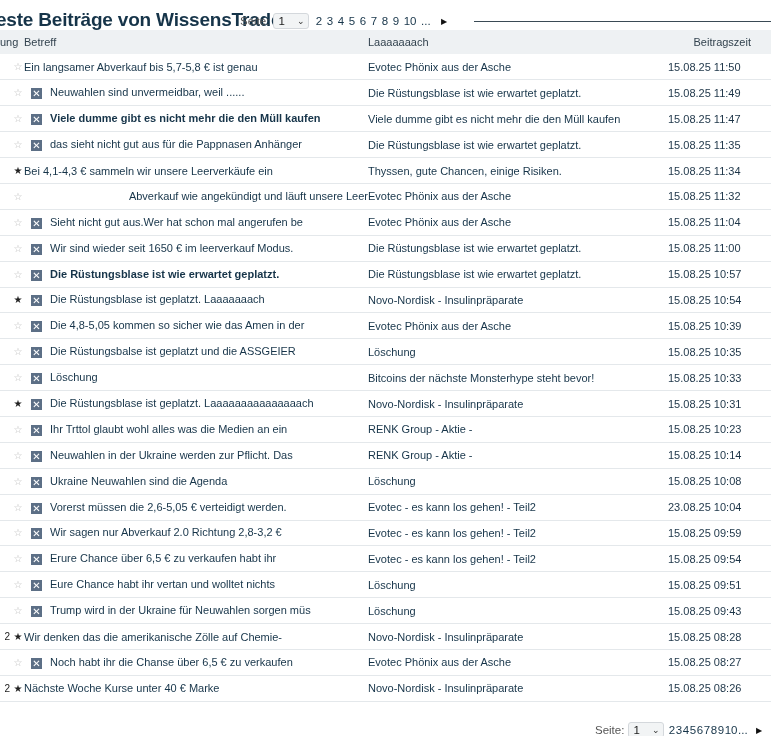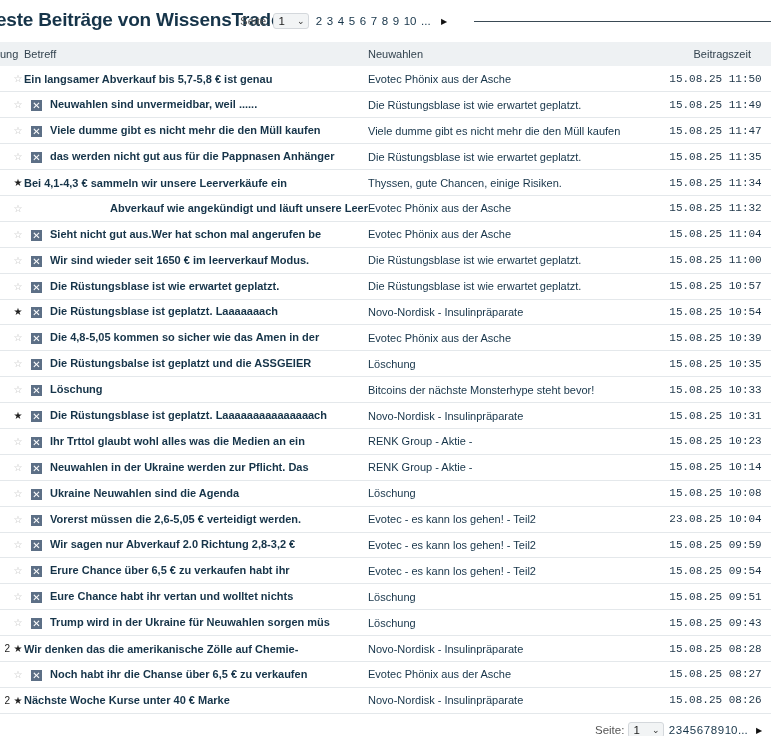--- a/index.html
+++ b/index.html
@@ -30,46 +30,46 @@
       font-size: 11.5px; color: #222; box-sizing: border-box; margin-right: 4px;
     }
     .pager .sel .chev { font-size: 9px; color: #333; }
     .pager .pg { margin: 0 2.3px; color: #163449; cursor: pointer; }
     .pager.bottom .pg { margin: 0 0.3px; }
     .pager .next { font-size: 8px; margin-left: 8px; color: #111; cursor: pointer; }
     .rule {
       position: absolute; left: 474px; top: 21px; width: 297px; height: 1px; background: #3a4a55;
     }
     table {
-      position: absolute; left: 0; top: 42px; width: 771px;
+      position: absolute; left: 0; top: 30px; width: 771px;
       border-collapse: collapse; font-size: 11px;
     }
     thead tr { background: #eef1f3; height: 24px; }
     th {
       font-weight: normal; color: #33434f; text-align: left; padding: 0; font-size: 11px;
     }
     th.c-rating { width: 22px; padding-left: 0; }
     th.c-time { text-align: right; padding-right: 20px; }
     tbody tr { height: 25.9px; border-bottom: 1px solid #e4e8eb; }
     td { padding: 0; vertical-align: middle; white-space: nowrap; }
     td.c-rating { width: 24px; font-size: 10px; color: #999; text-align: right; padding-right: 0; }
     td.c-rating .num { color: #222; margin-right: 2px; }
     td.c-rating .star { color: #bbb; font-size: 10px; display: inline-block; width: 12px; text-align: center; }
     td.c-rating .star.filled { color: #222; }
     td.c-subject { width: 344px; color: #163449; }
     td.c-subject .xicon {
       display: inline-block; width: 11px; height: 11px; background: #5c6f86;
       color: #fff; font-size: 10px; line-height: 11px; text-align: center;
       font-weight: bold; margin-left: 7px; margin-right: 8px; vertical-align: -1px;
     }
-    td.c-subject .txt { cursor: pointer; font-weight: bold; }
+    td.c-subject .txt { cursor: pointer; }
     td.c-subject .bold { font-weight: bold; }
     td.c-disc { color: #163449; width: 300px; }
     td.c-disc span { cursor: pointer; }
-    td.c-time { text-align: center; padding-right: 8px; color: #1c3447; font-family: Liberation Mono, monospace; }
+    td.c-time { text-align: left; padding-right: 8px; color: #1c3447; }
   </style>
 </head>
 <body>
 
 <div class="header">
   <div class="title">este Beiträge von WissensTrader</div>
   <div class="pager top">
     <span class="lbl">Seite:</span>
     <span class="sel">
       <span>1</span>
@@ -79,21 +79,21 @@
     <span class="next">▶</span>
   </div>
   <div class="rule"></div>
 </div>
 
 <table>
   <thead>
     <tr>
       <th class="c-rating">ung</th>
       <th class="c-subject">Betreff</th>
-      <th class="c-disc">Neuwahlen</th>
+      <th class="c-disc">Laaaaaaach</th>
       <th class="c-time">Beitragszeit</th>
     </tr>
   </thead>
   <tbody id="rows">
       <tr>
         <td class="c-rating"><span class="star">☆</span></td>
         <td class="c-subject" style="padding-left: 0px;"><span class="txt">Ein langsamer Abverkauf bis 5,7-5,8 € ist genau</span></td>
         <td class="c-disc"><span>Evotec Phönix aus der Asche</span></td>
         <td class="c-time">15.08.25 11:50</td>
       </tr>
@@ -104,21 +104,21 @@
         <td class="c-time">15.08.25 11:49</td>
       </tr>
       <tr>
         <td class="c-rating"><span class="star">☆</span></td>
         <td class="c-subject"><span class="xicon">✕</span><span class="txt bold">Viele dumme gibt es nicht mehr die den Müll kaufen</span></td>
         <td class="c-disc"><span>Viele dumme gibt es nicht mehr die den Müll kaufen</span></td>
         <td class="c-time">15.08.25 11:47</td>
       </tr>
       <tr>
         <td class="c-rating"><span class="star">☆</span></td>
-        <td class="c-subject"><span class="xicon">✕</span><span class="txt">das werden nicht gut aus für die Pappnasen Anhänger</span></td>
+        <td class="c-subject"><span class="xicon">✕</span><span class="txt">das sieht nicht gut aus für die Pappnasen Anhänger</span></td>
         <td class="c-disc"><span>Die Rüstungsblase ist wie erwartet geplatzt.</span></td>
         <td class="c-time">15.08.25 11:35</td>
       </tr>
       <tr>
         <td class="c-rating"><span class="star filled">★</span></td>
         <td class="c-subject" style="padding-left: 0px; margin-left: 16px;"><span class="txt">Bei 4,1-4,3 € sammeln wir unsere Leerverkäufe ein</span></td>
         <td class="c-disc"><span>Thyssen, gute Chancen, einige Risiken.</span></td>
         <td class="c-time">15.08.25 11:34</td>
       </tr>
       <tr>

